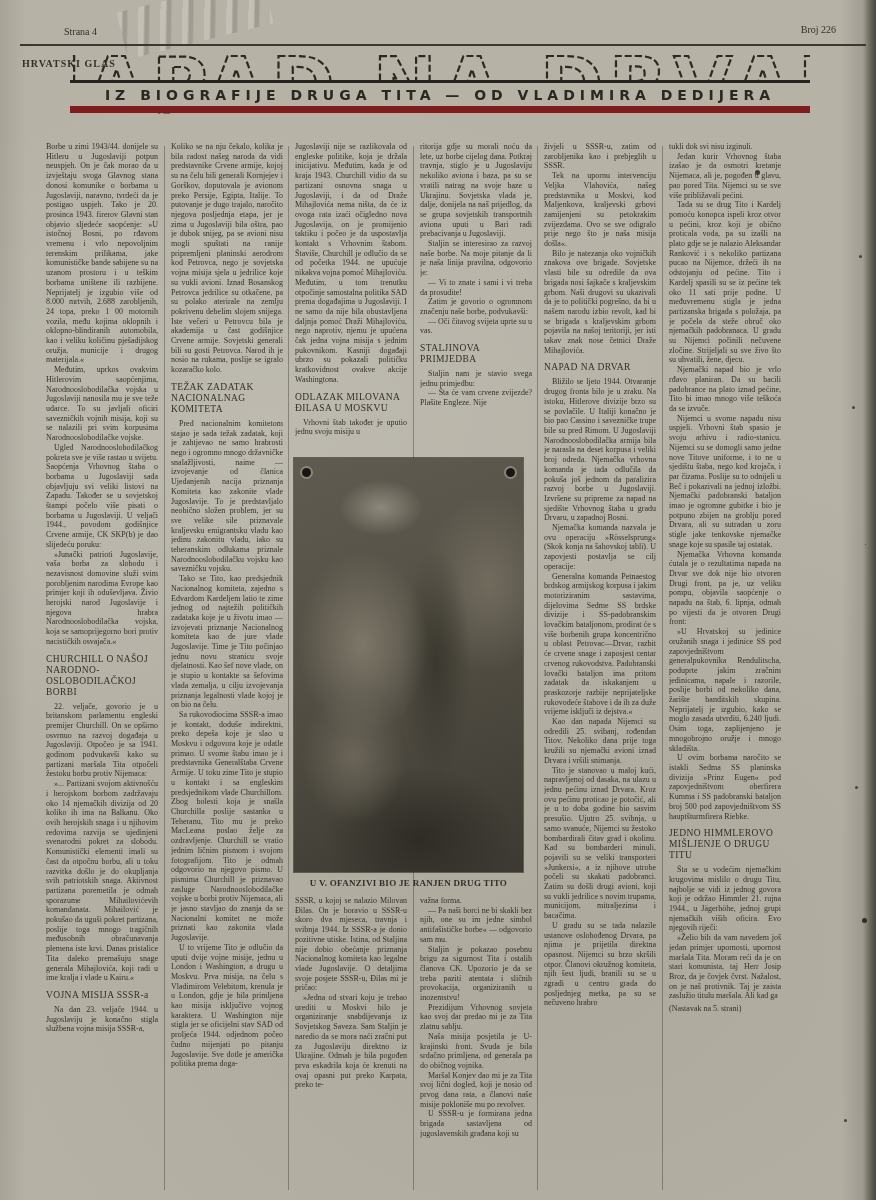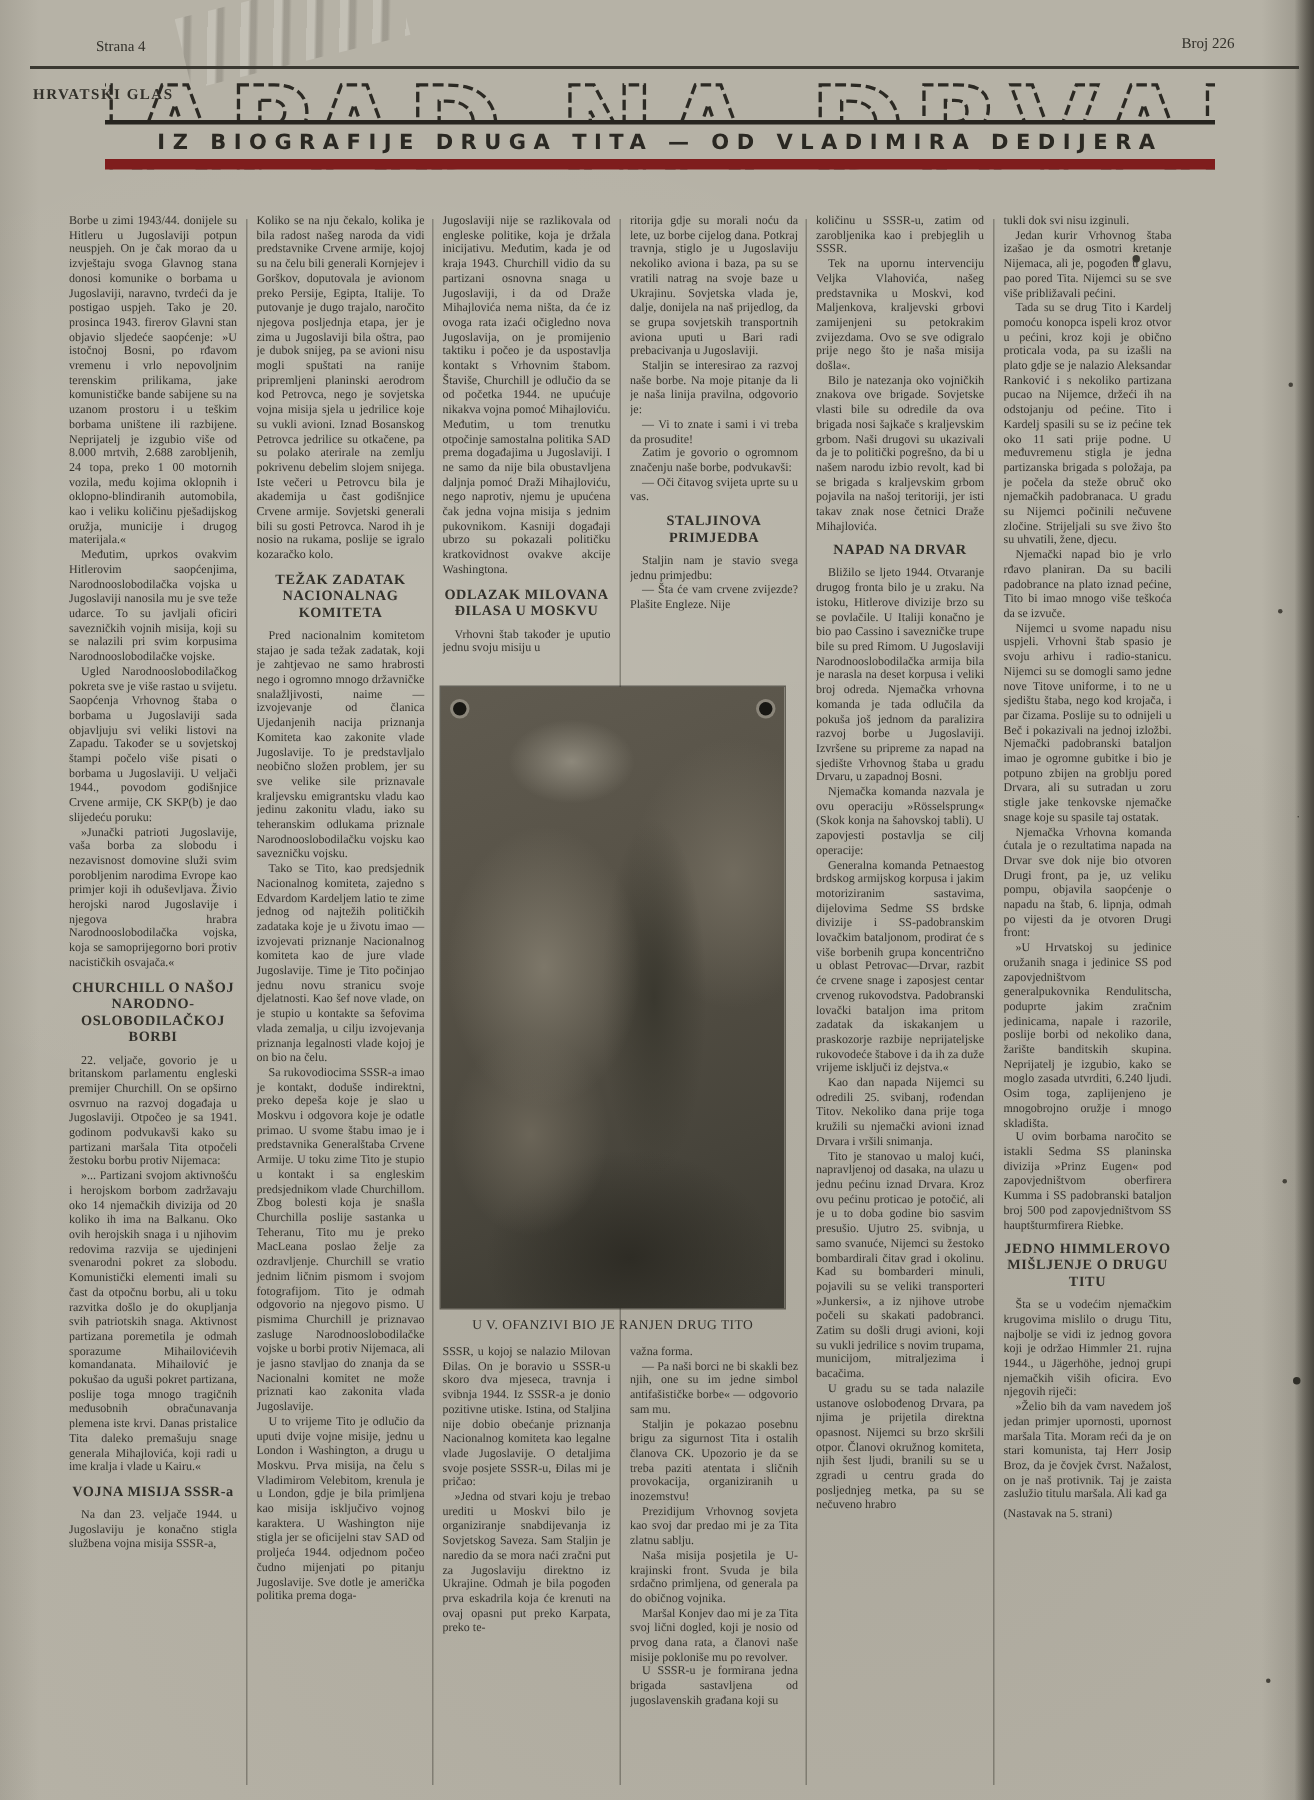--- a/index.html
+++ b/index.html
@@ -16,52 +16,52 @@
   .wrinkle{position:absolute;left:120px;top:-6px;width:150px;height:48px;transform:rotate(-14deg);
     background:repeating-linear-gradient(105deg, rgba(255,255,250,.18) 0 5px, rgba(70,66,58,.20) 7px 10px, rgba(0,0,0,0) 12px 22px);}
   .speck{position:absolute;width:5px;height:5px;border-radius:50%;background:#3c3a33;
     box-shadow:103px 84px 0 -1px #45423a, 96px 235px 0 -1px #45423a, 108px 372px 0 -2px #403e36,
                99px 615px 0 -1px #45423a, 107px 748px 0 0 #2f2d27, 88px 948px 0 -1px #45423a,
                60px 1078px 0 -2px #403e36, -810px 1090px 0 -2px #403e36;}
   
   .hdr{position:absolute;left:22px;right:16px;top:26px;height:16px;font-size:10px;}
   .hdr .l{position:absolute;left:42px;top:0;}
   .hdr .c{position:absolute;left:0;right:0;text-align:left;top:0;font-weight:bold;letter-spacing:1px;margin-top:32px;}
-  .hdr .r{position:absolute;right:37px;top:-2px;}
+  .hdr .r{position:absolute;right:24px;top:-2px;}
   .hdr-rule{position:absolute;left:20px;right:10px;top:44px;border-top:2px solid #3a3831;}
   
   .masthead{position:absolute;left:70px;top:46px;width:740px;height:94px;text-align:center;}
   .masthead svg{display:block;}
   .band{position:absolute;left:0px;right:0px;top:34px;background:#b6b2a6;
         border-top:3px solid #26241f;border-bottom:7px solid #7f1d1d;padding:3px 0 2px 0;}
   .band span{font-family:"DejaVu Sans",sans-serif;font-weight:bold;font-size:14px;
         letter-spacing:5px;color:#2a2822;white-space:nowrap;}
   
   .colbox{position:absolute;width:112px;overflow:hidden;text-align:justify;}
   .colbox p{margin:0;font-size:8px;line-height:9.7px;text-indent:8px;}
   .colbox p.cont{text-indent:0;}
-  .colbox h3{margin:7px 0 4px 0;font-size:9.5px;line-height:11px;text-align:center;
-             letter-spacing:.4px;font-weight:bold;text-indent:0;}
+  .colbox h3{margin:7px 0 4px 0;font-size:9.5px;line-height:11px;text-align:left;
+             letter-spacing:.4px;font-weight:normal;text-indent:0;}
   .colbox .contnote{text-align:left;text-indent:0;margin-top:3px;}
   .vrule{position:absolute;top:146px;height:1044px;width:1px;background:rgba(52,50,42,.40);}
   
   .photo{position:absolute;left:294px;top:458px;width:229px;height:414px;z-index:3;
     background:
       radial-gradient(ellipse 60px 40px at 38% 12%, #8d887b, rgba(0,0,0,0) 70%),
       radial-gradient(ellipse 90px 130px at 30% 45%, #7d7769, rgba(0,0,0,0) 72%),
       radial-gradient(ellipse 70px 90px at 26% 72%, #6b6558, rgba(0,0,0,0) 75%),
       radial-gradient(ellipse 50px 170px at 62% 50%, #3a382f, rgba(0,0,0,0) 70%),
       radial-gradient(ellipse 90px 120px at 85% 30%, #716b5e, rgba(0,0,0,0) 75%),
       radial-gradient(ellipse 120px 90px at 55% 92%, #2e2c25, rgba(0,0,0,0) 80%),
       linear-gradient(160deg, #605b50 0%, #565146 40%, #47443b 75%, #3b3931 100%);
     box-shadow:0 0 0 1px rgba(40,38,32,.6);}
   .pin{position:absolute;width:9px;height:9px;border-radius:50%;background:#181713;
        box-shadow:0 0 0 2px rgba(185,180,168,.5);}
   .caption{position:absolute;left:294px;top:878px;width:229px;z-index:3;text-align:center;
-           font-weight:normal;font-size:9px;letter-spacing:.3px;}
+           font-weight:bold;font-size:9px;letter-spacing:.3px;}
 </style>
 </head>
 <body>
 
 <div class="paper-tint"></div>
 <div class="wrinkle"></div>
 
 <div class="hdr">
   <span class="l">Strana 4</span>
   <span class="c">HRVATSKI GLAS</span>
@@ -125,21 +125,21 @@
 <div class="colbox" style="left:420px;top:896px;height:294px">
     <p class="p cont">važna forma.</p>
     <p class="p">— Pa naši borci ne bi skakli bez njih, one su im jedne simbol antifašističke borbe« — odgovorio sam mu.</p>
     <p class="p">Staljin je pokazao posebnu brigu za sigurnost Tita i ostalih članova CK. Upozorio je da se treba paziti atentata i sličnih provokacija, organiziranih u inozemstvu!</p>
     <p class="p">Prezidijum Vrhovnog sovjeta kao svoj dar predao mi je za Tita zlatnu sablju.</p>
     <p class="p">Naša misija posjetila je U-krajinski front. Svuda je bila srdačno primljena, od generala pa do običnog vojnika.</p>
     <p class="p">Maršal Konjev dao mi je za Tita svoj lični dogled, koji je nosio od prvog dana rata, a članovi naše misije pokloniše mu po revolver.</p>
     <p class="p">U SSSR-u je formirana jedna brigada sastavljena od jugoslavenskih građana koji su</p>
   </div>
 <div class="colbox" style="left:544px;top:142px;height:1048px">
-    <p class="p cont">količinu u SSSR-u, zatim od zarobljenika kao i prebjeglih u SSSR.</p>
+    <p class="p cont">živjeli u SSSR-u, zatim od zarobljenika kao i prebjeglih u SSSR.</p>
     <p class="p">Tek na upornu intervenciju Veljka Vlahovića, našeg predstavnika u Moskvi, kod Maljenkova, kraljevski grbovi zamijenjeni su petokrakim zvijezdama. Ovo se sve odigralo prije nego što je naša misija došla«.</p>
     <p class="p">Bilo je natezanja oko vojničkih znakova ove brigade. Sovjetske vlasti bile su odredile da ova brigada nosi šajkače s kraljevskim grbom. Naši drugovi su ukazivali da je to politički pogrešno, da bi u našem narodu izbio revolt, kad bi se brigada s kraljevskim grbom pojavila na našoj teritoriji, jer isti takav znak nose četnici Draže Mihajlovića.</p>
     <h3 class="h">NAPAD NA DRVAR</h3>
     <p class="p">Bližilo se ljeto 1944. Otvaranje drugog fronta bilo je u zraku. Na istoku, Hitlerove divizije brzo su se povlačile. U Italiji konačno je bio pao Cassino i savezničke trupe bile su pred Rimom. U Jugoslaviji Narodnooslobodilačka armija bila je narasla na deset korpusa i veliki broj odreda. Njemačka vrhovna komanda je tada odlučila da pokuša još jednom da paralizira razvoj borbe u Jugoslaviji. Izvršene su pripreme za napad na sjedište Vrhovnog štaba u gradu Drvaru, u zapadnoj Bosni.</p>
     <p class="p">Njemačka komanda nazvala je ovu operaciju »Rösselsprung« (Skok konja na šahovskoj tabli). U zapovjesti postavlja se cilj operacije:</p>
     <p class="p">Generalna komanda Petnaestog brdskog armijskog korpusa i jakim motoriziranim sastavima, dijelovima Sedme SS brdske divizije i SS-padobranskim lovačkim bataljonom, prodirat će s više borbenih grupa koncentrično u oblast Petrovac—Drvar, razbit će crvene snage i zaposjest centar crvenog rukovodstva. Padobranski lovački bataljon ima pritom zadatak da iskakanjem u praskozorje razbije neprijateljske rukovodeće štabove i da ih za duže vrijeme isključi iz dejstva.«</p>
     <p class="p">Kao dan napada Nijemci su odredili 25. svibanj, rođendan Titov. Nekoliko dana prije toga kružili su njemački avioni iznad Drvara i vršili snimanja.</p>
     <p class="p">Tito je stanovao u maloj kući, napravljenoj od dasaka, na ulazu u jednu pećinu iznad Drvara. Kroz ovu pećinu proticao je potočić, ali je u to doba godine bio sasvim presušio. Ujutro 25. svibnja, u samo svanuće, Nijemci su žestoko bombardirali čitav grad i okolinu. Kad su bombarderi minuli, pojavili su se veliki transporteri »Junkersi«, a iz njihove utrobe počeli su skakati padobranci. Zatim su došli drugi avioni, koji su vukli jedrilice s novim trupama, municijom, mitraljezima i bacačima.</p>
     <p class="p">U gradu su se tada nalazile ustanove oslobođenog Drvara, pa njima je prijetila direktna opasnost. Nijemci su brzo skršili otpor. Članovi okružnog komiteta, njih šest ljudi, branili su se u zgradi u centru grada do posljednjeg metka, pa su se nečuveno hrabro</p>
   </div>

